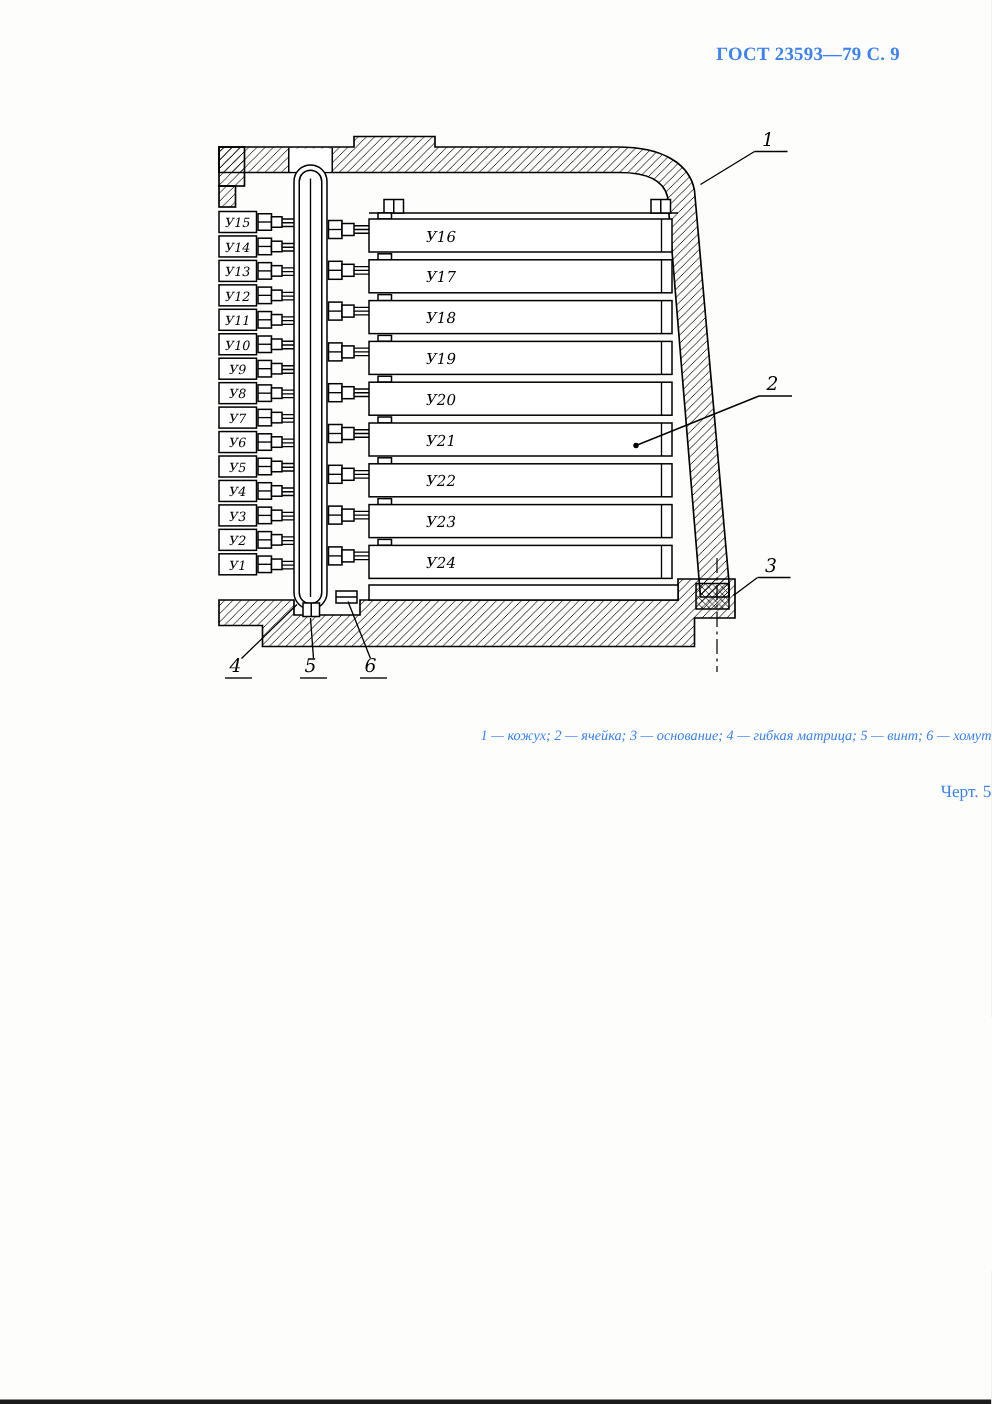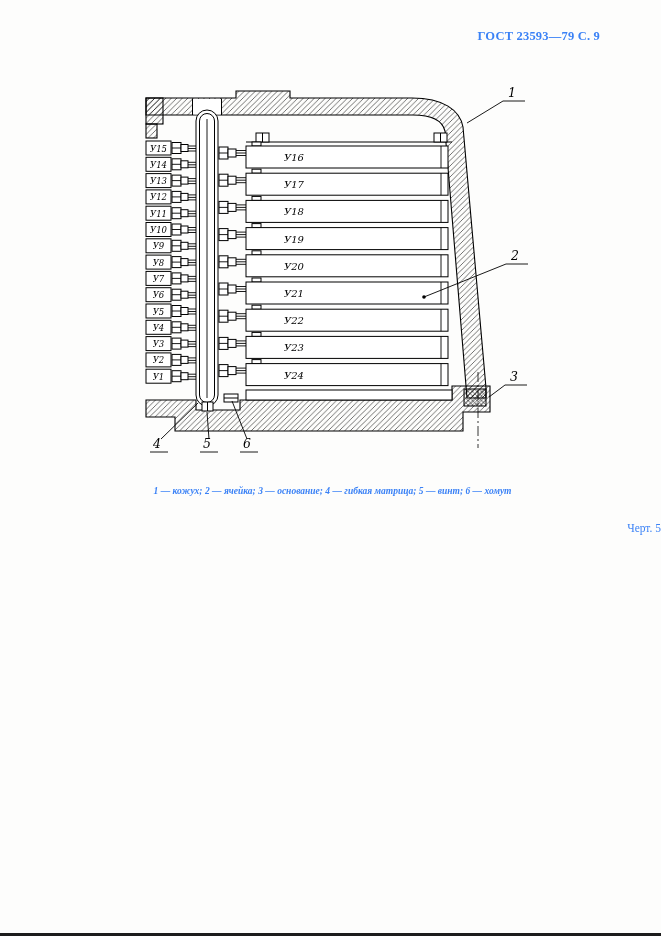--- a/index.html
+++ b/index.html
@@ -12,24 +12,23 @@
     color:#3b82f6;
   }
   .header {
     position:absolute; top:29px; left:0; width:600px;
     text-align:right;
     font-size:12.5px; font-weight:bold;
     letter-spacing:0.2px;
   }
   .caption {
     position:absolute; top:486px; left:4px; right:0;
-    text-align:center;
+    text-align:right;
     font-size:9.5px;
     font-style:italic;
-    font-weight:bold;
   }
   .fig-label {
     position:absolute; top:522px; left:0; right:0;
     text-align:right;
     font-size:11.5px;
   }
   .scan-edge {
     position:absolute; bottom:0; left:0; right:0; height:3px;
     background:#1c1c1c;
   }

